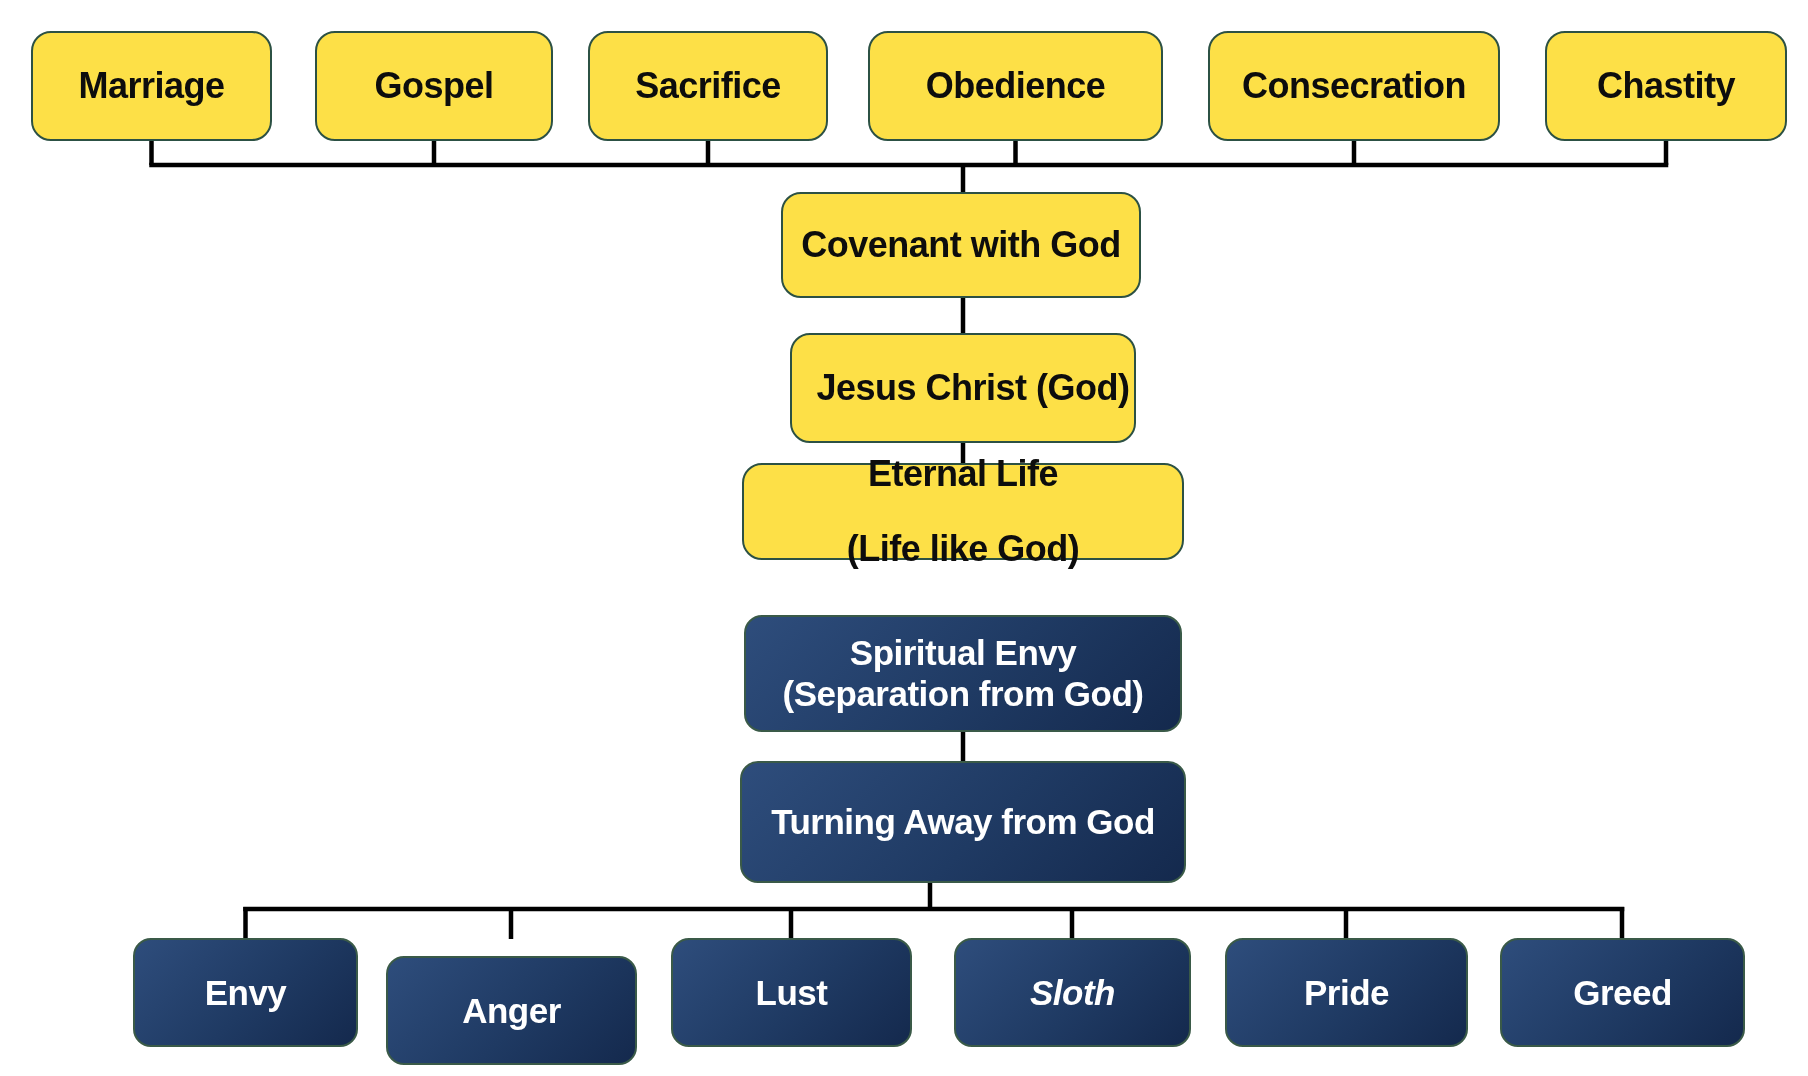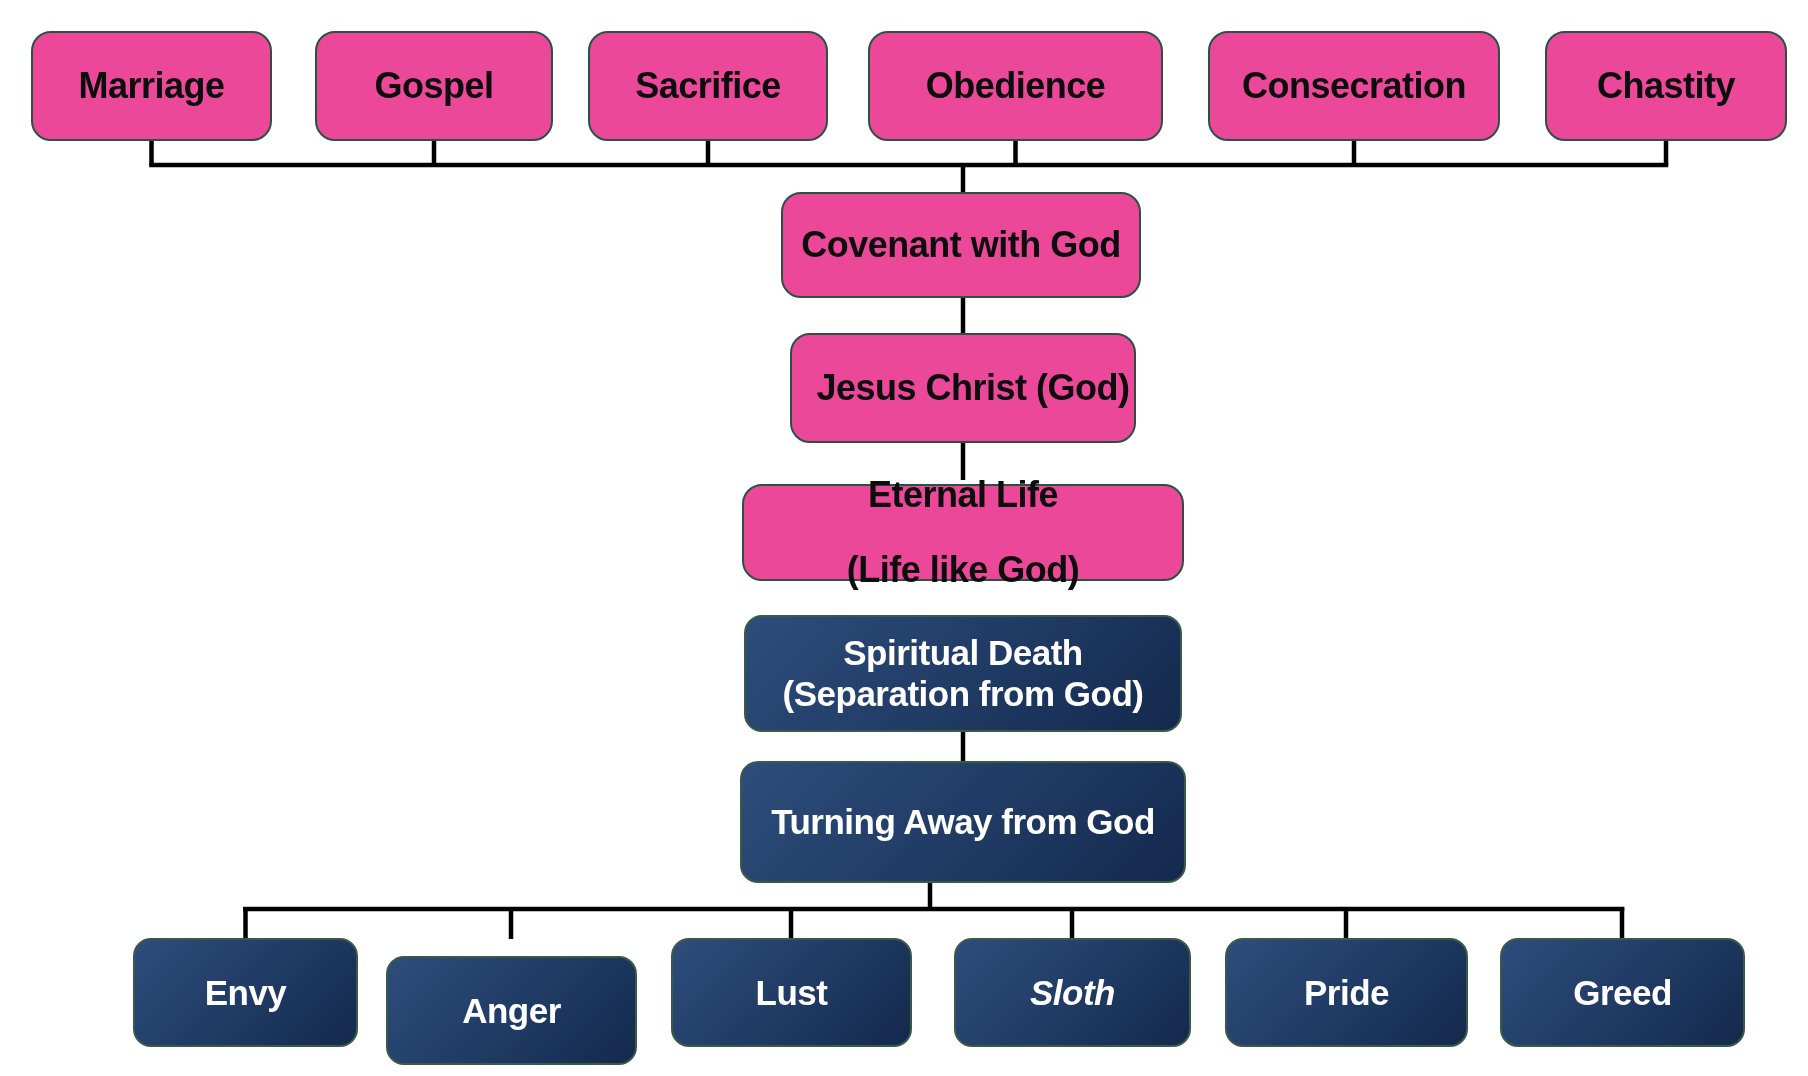--- a/index.html
+++ b/index.html
@@ -14,21 +14,21 @@
   .node{
     position:absolute;
     display:flex;flex-direction:column;align-items:center;justify-content:center;
     text-align:center;
     font-weight:700;
     letter-spacing:-0.5px;
     box-sizing:border-box;
   }
   .node span{display:block;white-space:nowrap;}
   .light{
-    background:#ec4899;
+    background:#fde047;
     border:2px solid #2c5144;
     border-radius:20px;
     color:#0d0d0d;
     font-size:36px;
   }
   .dark{
     background:linear-gradient(135deg,#2e4d7c 0%,#1f3a63 55%,#14294d 100%);
     border:2px solid #3a5a48;
     border-radius:18px;
     color:#ffffff;
@@ -37,21 +37,21 @@
   .two-line{line-height:1.16;}
   
   .pos-marriage     {left:31px;   top:31px;  width:241px; height:110px;}
   .pos-gospel       {left:315px;  top:31px;  width:238px; height:110px;}
   .pos-sacrifice    {left:588px;  top:31px;  width:240px; height:110px;}
   .pos-obedience    {left:868px;  top:31px;  width:295px; height:110px;}
   .pos-consecration {left:1208px; top:31px;  width:292px; height:110px;}
   .pos-chastity     {left:1545px; top:31px;  width:242px; height:110px;}
   .pos-covenant     {left:781px;  top:192px; width:360px; height:106px;}
   .pos-jesus        {left:790px;  top:333px; width:346px; height:110px;padding-left:20px;}
-  .pos-eternal      {left:742px;  top:484px; width:442px; height:97px;gap:33px;}
+  .pos-eternal      {left:742px;  top:463px; width:442px; height:97px;gap:33px;}
   .pos-spiritual    {left:744px;  top:615px; width:438px; height:117px;}
   .pos-turning      {left:740px;  top:761px; width:446px; height:122px;}
   .pos-envy         {left:133px;  top:938px; width:225px; height:109px;}
   .pos-anger        {left:386px;  top:956px; width:251px; height:109px;}
   .pos-lust         {left:671px;  top:938px; width:241px; height:109px;}
   .pos-sloth        {left:954px;  top:938px; width:237px; height:109px;font-style:italic;}
   .pos-pride        {left:1225px; top:938px; width:243px; height:109px;}
   .pos-greed        {left:1500px; top:938px; width:245px; height:109px;}
 </style>
 </head>
@@ -113,21 +113,21 @@
     <span>Covenant with God</span>
   </div>
   <div class="node light pos-jesus">
     <span>Jesus Christ (God)</span>
   </div>
   <div class="node light two-line pos-eternal">
     <span>Eternal Life</span>
     <span>(Life like God)</span>
   </div>
   <div class="node dark two-line pos-spiritual">
-    <span>Spiritual Death</span>
+    <span>Spiritual Envy</span>
     <span>(Separation from God)</span>
   </div>
   <div class="node dark pos-turning">
     <span>Turning Away from God</span>
   </div>
 
   <div class="node dark pos-envy">
     <span>Envy</span>
   </div>
   <div class="node dark pos-anger">

